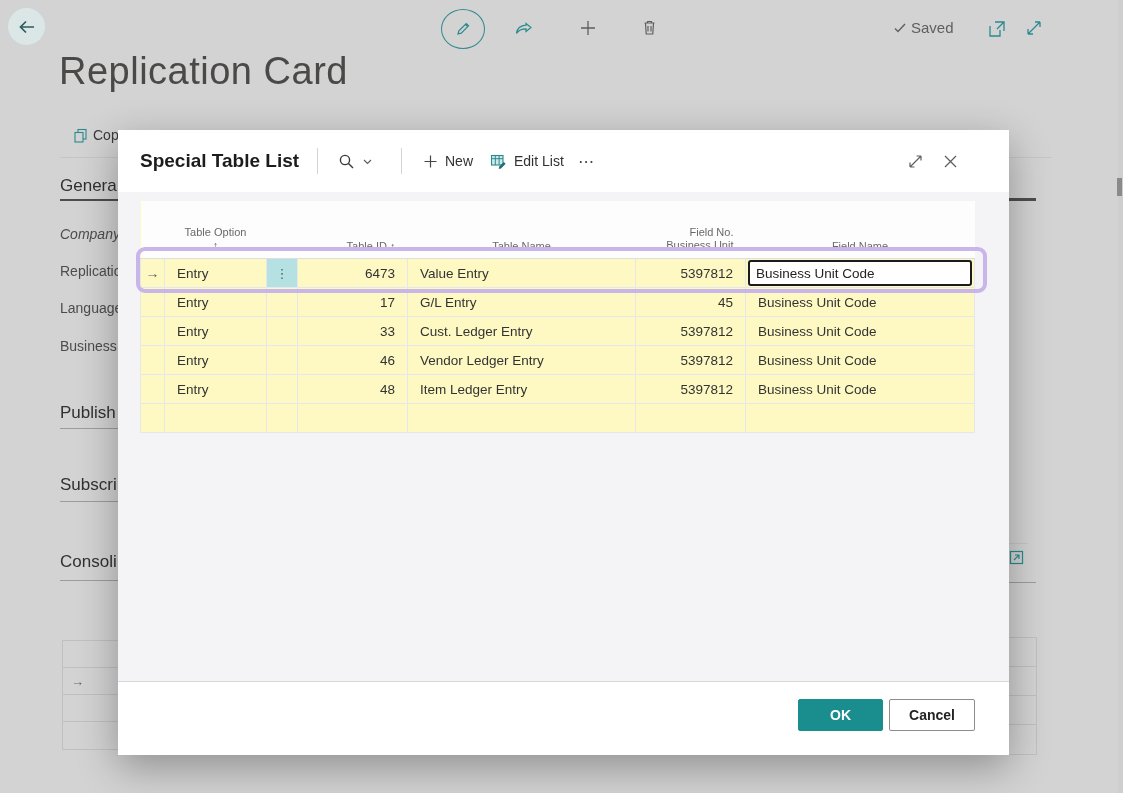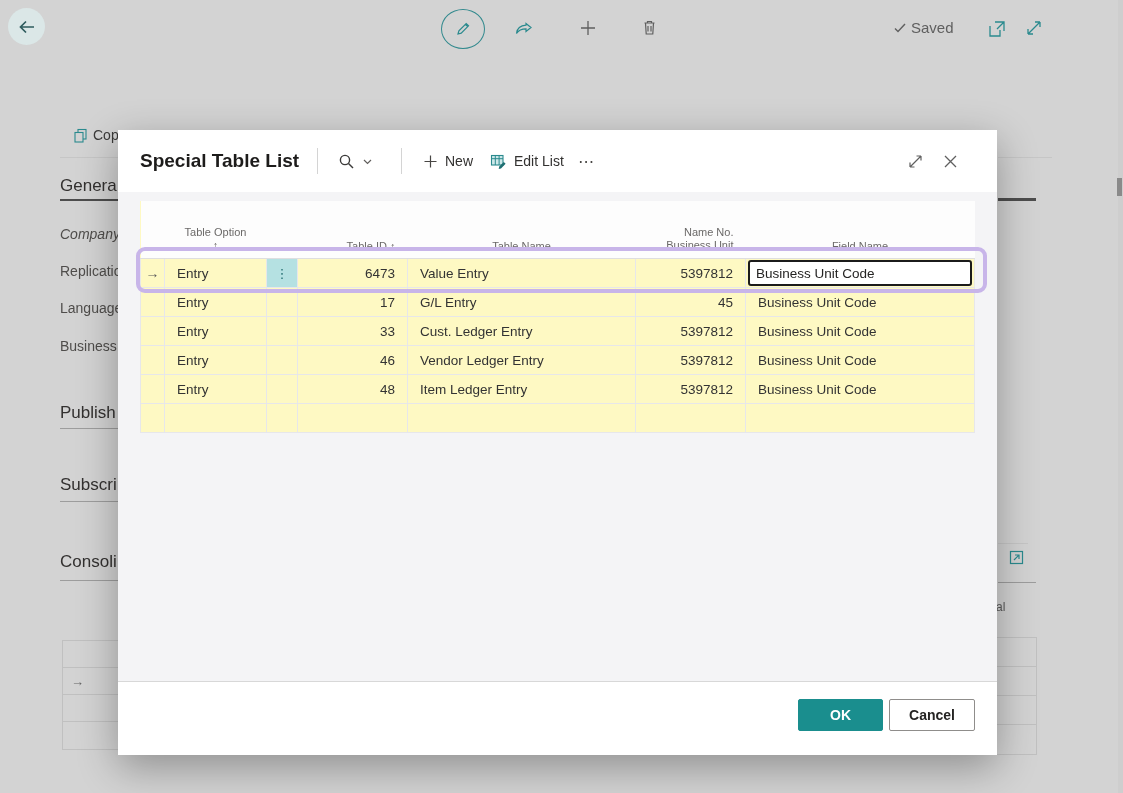--- a/index.html
+++ b/index.html
@@ -17,21 +17,21 @@
   .bg-line{background:#c6c6c6;height:1px;}
   .bg-line-dark{background:#4d4d4d;height:2px;}
   .sec-head{font-size:17px;font-weight:400;color:#333130;}
   .fld-label{font-size:14px;color:#4f4d4b;}
   .mini-table{border:1px solid #c0c0c0;}
   .mini-row{border-bottom:1px solid #c0c0c0;}
   .scroll-thumb{left:1117px;top:178px;width:5px;height:18px;background:#8a8a8a;}
   .scroll-track{left:1118px;top:0;width:5px;height:793px;background:#cbcbcb;opacity:.6;}
 
   
-  #modal{left:118px;top:130px;width:879px;height:625px;background:#fff;box-shadow:0 12px 38px rgba(0,0,0,.32);}
+  #modal{left:118px;top:130px;width:879px;height:625px;background:#fff;box-shadow:0 12px 38px rgba(0,0,0,.32);padding-left:12px;}
   .m-header{position:absolute;left:0;top:0;width:100%;height:62px;background:#fff;display:flex;align-items:center;}
   .m-title{position:absolute;left:22px;top:0;line-height:62px;font-size:19px;font-weight:700;color:#1d1c1b;}
   .v-div{position:absolute;top:18px;width:1px;height:26px;background:#d4d4d4;}
   .hdr-btn{position:absolute;top:0;height:62px;display:flex;align-items:center;gap:7px;font-size:14px;color:#323130;cursor:pointer;}
   .m-body{position:absolute;left:0;top:62px;width:100%;height:490px;background:#f4f4f6;}
   .m-footer{position:absolute;left:0;bottom:0;width:100%;height:73px;background:#fff;border-top:1px solid #d8d8d8;}
   .btn-ok{position:absolute;left:680px;top:17px;width:85px;height:32px;background:#1a8e8e;color:#fff;border:1px solid #1a8e8e;border-radius:2px;font-size:14px;font-weight:700;font-family:inherit;cursor:pointer;}
   .btn-cancel{position:absolute;left:771px;top:17px;width:86px;height:32px;background:#fff;color:#252423;border:1px solid #8f8d8b;border-radius:2px;font-size:14px;font-weight:600;font-family:inherit;cursor:pointer;}
 
   
@@ -60,20 +60,21 @@
   <div id="bg">
 
     <div class="abs back-btn">
       <span>
         <svg width="20" height="20" viewBox="0 0 20 20">
             <path d="M17 10H4 M9 4.5 3.5 10 9 15.5" fill="none" stroke="#2f5c5e" stroke-width="1.7"></path>
           </svg>
       </span>
     </div>
 
+    <div class="abs page-title">Replication Card</div>
 
     <div class="abs tb-ellipse">
       <span>
         <svg width="18" height="18" viewBox="0 0 18 18">
             <path d="M4 14l.9-3.2 7.3-7.3 2.3 2.3-7.3 7.3L4 14z M11.3 4.4l2.3 2.3" fill="none" stroke="#2a8a8e" stroke-width="1.2"></path>
           </svg>
       </span>
     </div>
     <div class="abs icon-btn" style="left:513px;top:18px;">
       <span>
@@ -261,21 +262,21 @@
                 <div class="h2l">
                   <span>Table Option</span>
                   <span>↑</span>
                 </div>
               </th>
             <th></th>
             <th class="num"><span>Table ID</span> <span>↑</span></th>
             <th><span>Table Name</span></th>
             <th class="num">
                 <div class="h2l" style="align-items:flex-end;">
-                  <span>Name No.</span>
+                  <span>Field No.</span>
                   <span>Business Unit</span>
                 </div>
               </th>
             <th><span>Field Name</span></th>
           </tr>
         </thead>
         <tbody>
             <tr class="sel">
     <td class="c-ind">→</td>
     <td class="c-opt">Entry</td>

